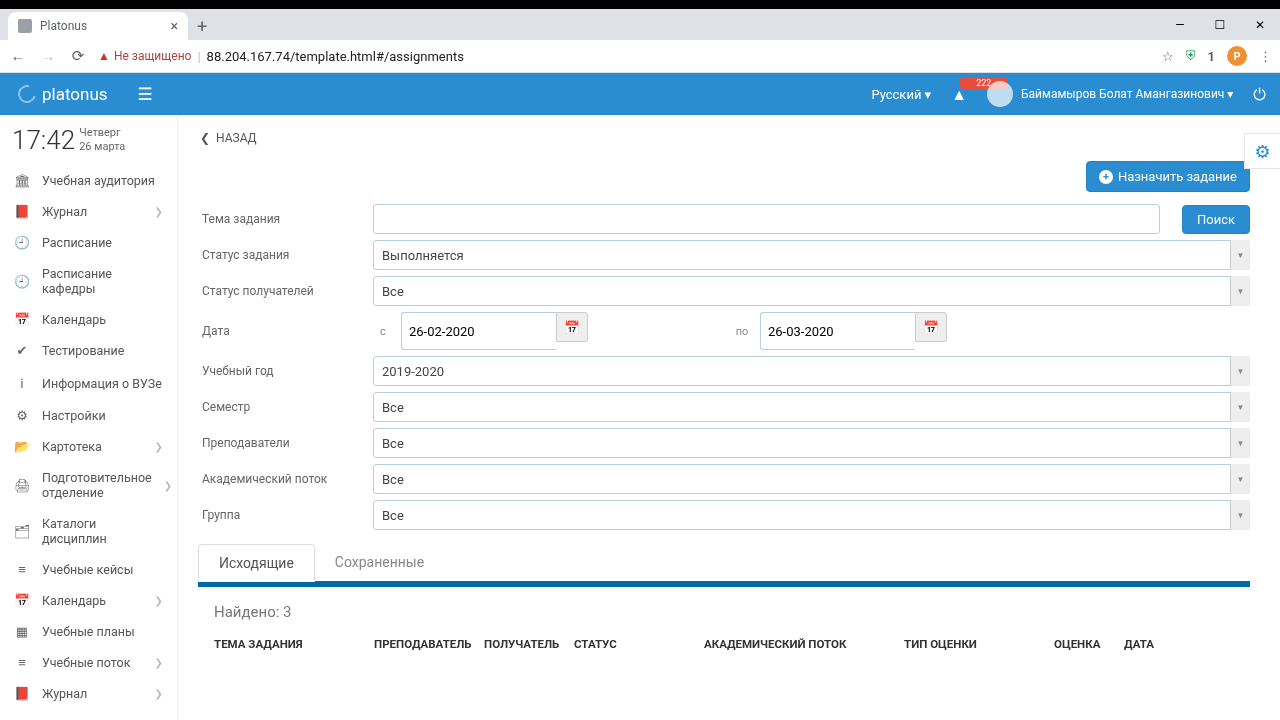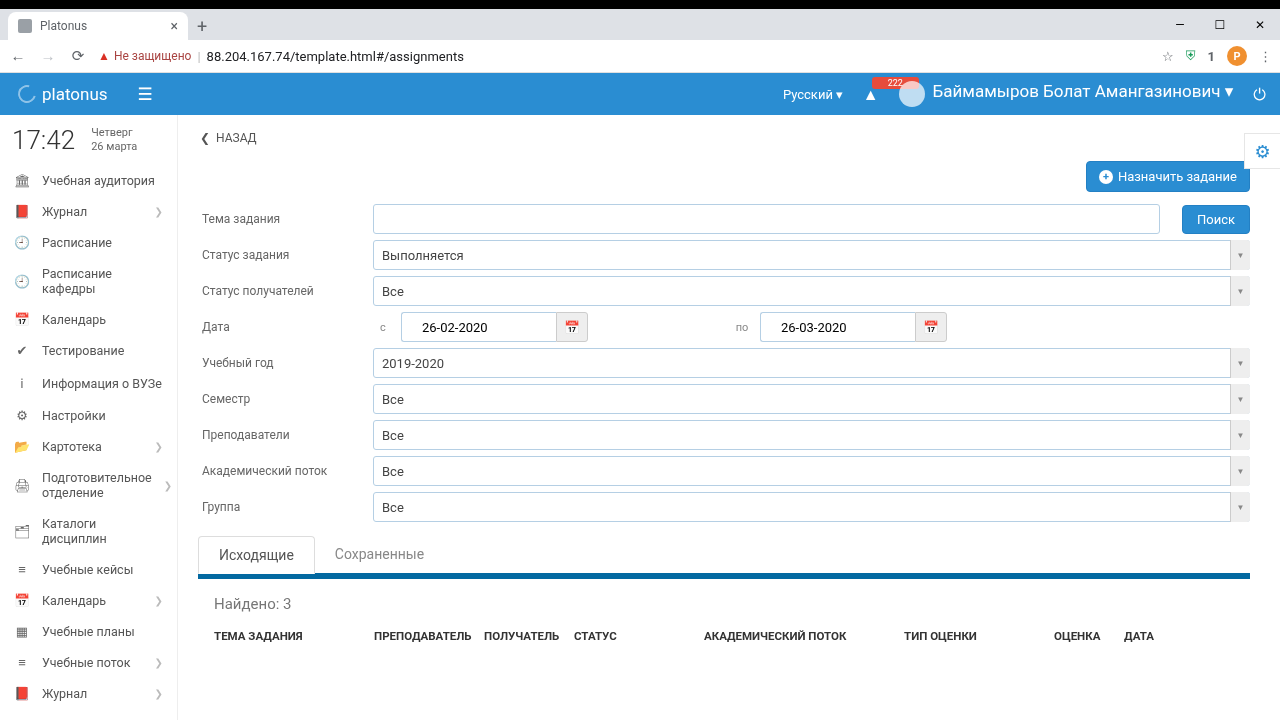--- a/index.html
+++ b/index.html
@@ -21,26 +21,26 @@
 .addr-right{display:flex;align-items:center;gap:12px;color:#5f6368}
 .p-avatar{width:20px;height:20px;border-radius:50%;background:#f09030;color:#fff;display:flex;align-items:center;justify-content:center;font-size:11px;font-weight:bold}
 .topbar{height:42px;background:#2a8dd2;display:flex;align-items:center;color:#fff}
 .brand{display:flex;align-items:center;gap:6px;padding:0 18px;font-size:17px}
 .brand .logo{width:18px;height:18px;border:2px solid #8fc3e8;border-right-color:transparent;border-radius:50%;transform:rotate(-30deg)}
 .burger{padding:0 12px;font-size:17px;cursor:pointer}
 .tb-right{margin-left:auto;display:flex;align-items:center;gap:20px;padding-right:14px}
 .lang{font-size:13px;cursor:pointer}
 .bell{position:relative;font-size:16px}
 .badge{position:absolute;top:-8px;left:9px;background:#e74c3c;color:#fff;font-size:9px;padding:1px 16px;border-radius:3px}
-.user{display:flex;align-items:flex-start;gap:8px;cursor:pointer;font-size:17px}
+.user{display:flex;align-items:center;gap:8px;cursor:pointer;font-size:12px}
 .user .uavatar{width:26px;height:26px;border-radius:50%;background:#fff;opacity:.7}
 .power{font-size:16px}
 .layout{display:flex;height:605px}
 .sidebar{width:178px;background:#fff;border-right:1px solid #eee;overflow:hidden}
-.clock{padding:10px 12px;display:flex;align-items:center;gap:16px}
+.clock{padding:10px 12px;display:flex;align-items:center;gap:4px}
 .clock .time{font-size:26px;font-weight:300;color:#333}
 .clock .date{font-size:11px;color:#666;line-height:1.3}
 .nav{list-style:none}
 .nav li{display:flex;align-items:center;padding:8px 14px;color:#555;font-size:12.5px;cursor:pointer;gap:12px}
 .nav .nicon{width:16px;text-align:center;font-size:13px;color:#666}
 .nav .ntext{flex:1}
 .nav .chev{color:#bbb;font-size:10px}
 .main{flex:1;background:#fff;position:relative;overflow:hidden}
 .gear-box{position:absolute;top:18px;right:0;width:36px;height:36px;background:#fff;border:1px solid #e6e6e6;border-right:none;display:flex;align-items:center;justify-content:center;color:#2a8dd2;font-size:18px}
 .pagehead{padding:16px 22px 8px}
@@ -53,21 +53,21 @@
 .row{display:flex;align-items:center;margin-bottom:6px;min-height:30px}
 .lbl{width:175px;font-size:12px;color:#666;padding-left:4px}
 .ctl{flex:1;display:flex;align-items:center;gap:22px}
 .txt{flex:1;height:30px;border:1px solid #b5cfe4;border-radius:3px;padding:0 8px;font-size:13px}
 .sel{flex:1;position:relative}
 .sel-box{height:30px;border:1px solid #b5cfe4;border-radius:3px;background:#fff;display:flex;align-items:center;padding:0 8px;font-size:13px;color:#444}
 .sel-btn{position:absolute;right:0;top:0;width:20px;height:30px;border-left:1px solid #ccc;background:#eee;display:flex;align-items:center;justify-content:center;font-size:8px;color:#888;border-radius:0 3px 3px 0}
 .date-group{display:flex;align-items:center;gap:8px}
 .date-group .smlbl{font-size:11px;color:#888;width:20px;text-align:center}
 .date-input{display:flex}
-.date-input input{width:155px;height:30px;border:1px solid #b5cfe4;border-right:none;border-radius:3px 0 0 3px;padding:0 20px;font-size:13px}
+.date-input input{width:155px;height:38px;border:1px solid #b5cfe4;border-right:none;border-radius:3px 0 0 3px;padding:0 7px;font-size:13px}
 .date-input .cal{width:32px;height:30px;border:1px solid #ccc;background:#eee;display:flex;align-items:center;justify-content:center;font-size:13px;color:#555;border-radius:0 3px 3px 0}
 .tabs{display:flex;margin:14px 30px 0 20px;border-bottom:6px solid #0369a1}
 .tabitem{padding:10px 20px;color:#888;font-size:14px;cursor:pointer}
 .tabitem.active{color:#555;border:1px solid #ddd;border-bottom:1px solid #fff;border-radius:4px 4px 0 0;margin-bottom:-1px}
 .found{padding:16px 36px;color:#777;font-size:15px}
 .thead{display:flex;padding:0 36px 8px;font-size:11.5px;font-weight:bold;color:#333}
 .thead span:nth-child(1){width:160px}
 .thead span:nth-child(2){width:110px}
 .thead span:nth-child(3){width:90px}
 .thead span:nth-child(4){width:130px}

